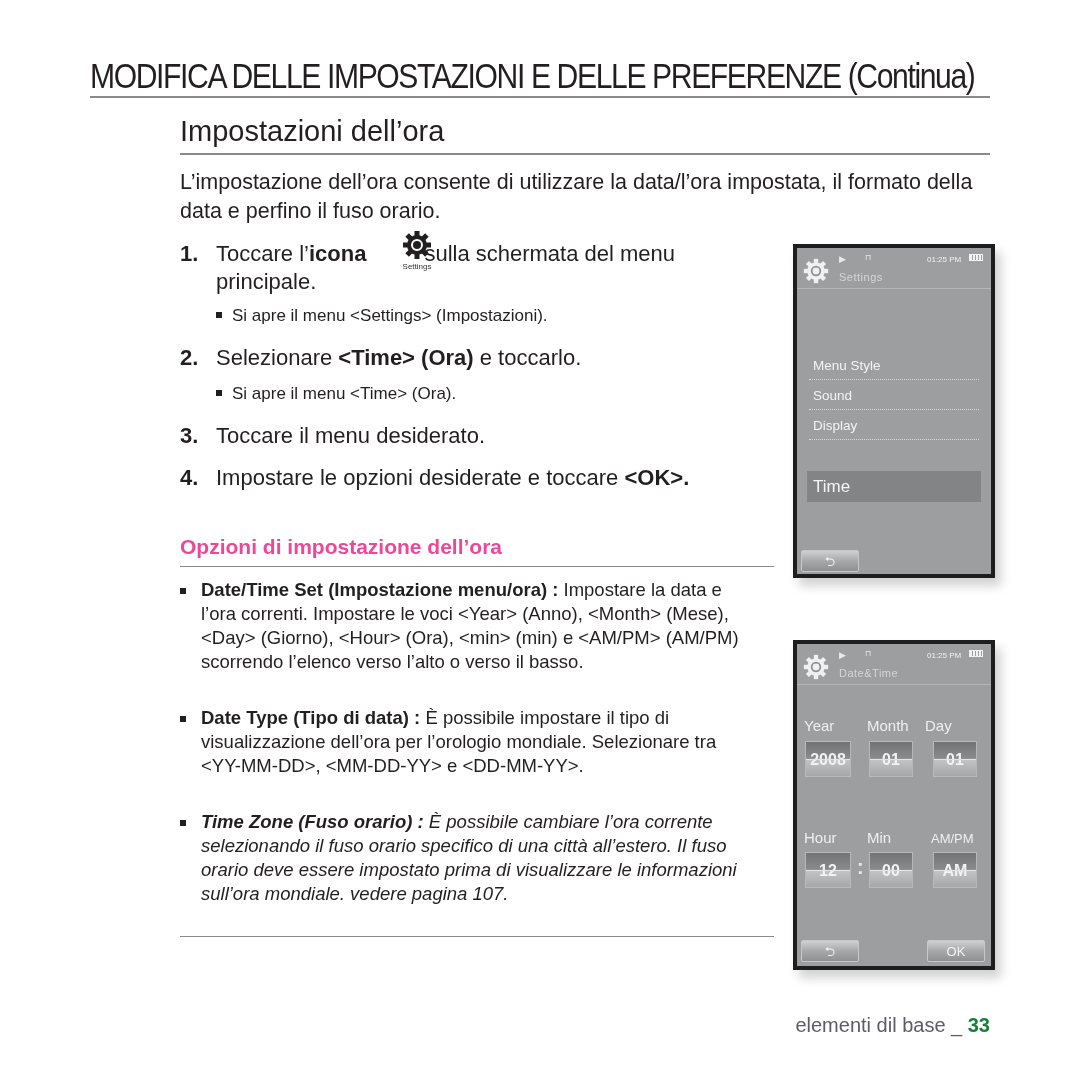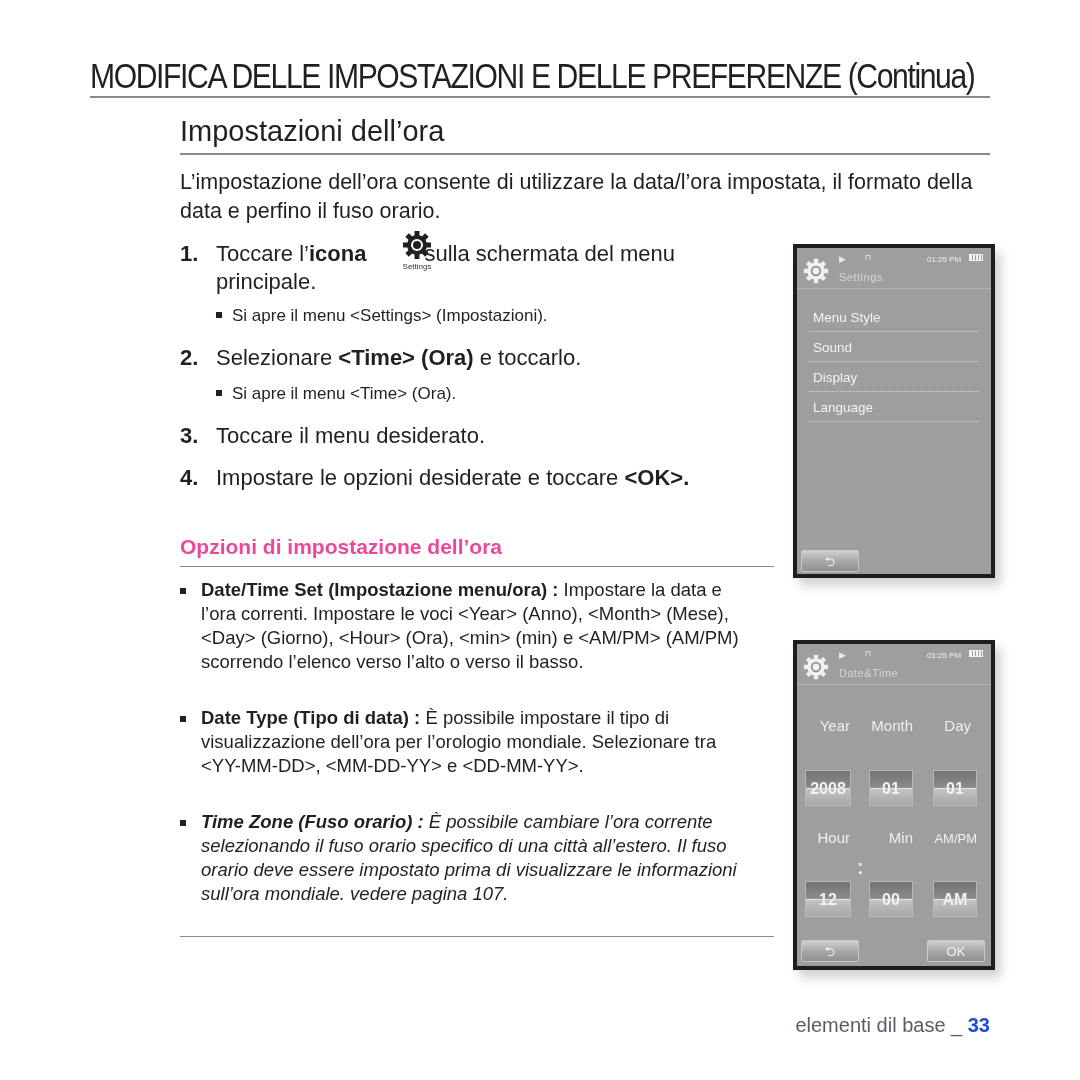--- a/index.html
+++ b/index.html
@@ -33,52 +33,52 @@
   .rule-opt { left: 180px; top: 566px; width: 594px; height: 1px; background: #8a8a8a; }
   .opt { font-size: 18.5px; line-height: 24px; color: #231f20; width: 580px; }
   .opt .bullet { display: inline-block; width: 6px; height: 6px; background: #231f20; position: absolute; left: 0; top: 10px; }
   .opt .body { padding-left: 21px; display: block; }
   .opt b { font-weight: bold; }
   .opt1 { left: 180px; top: 578px; position: absolute; }
   .opt2 { left: 180px; top: 706px; position: absolute; }
   .opt3 { left: 180px; top: 810px; position: absolute; font-style: italic; }
   .rule-bottom { left: 180px; top: 936px; width: 594px; height: 1px; background: #8a8a8a; }
   .footer { right: 90px; top: 1014px; font-size: 20px; color: #5b5b6b; }
-  .footer b { color: #1d4ed8; font-weight: bold; }
+  .footer b { color: #15803d; font-weight: bold; }
 
   
   .device {
     position: absolute; background: #9d9e9f; border: 4px solid #1e1e1e;
     box-shadow: 6px 8px 10px rgba(0,0,0,0.18);
   }
   .dev1 { left: 793px; top: 244px; width: 194px; height: 326px; }
   .dev2 { left: 793px; top: 640px; width: 194px; height: 322px; }
   .dev-header { position: absolute; left: 0; top: 0; right: 0; height: 40px; border-bottom: 1px solid #b4b5b6; }
   .dev-gear { position: absolute; left: 6px; top: 10px; width: 26px; height: 26px; }
   .dev-play { position: absolute; left: 42px; top: 6px; font-size: 9px; color: #e9e9e9; }
   .dev-usb { position: absolute; left: 68px; top: 5px; font-size: 8px; color: #e9e9e9; }
   .dev-clock { position: absolute; left: 130px; top: 7px; font-size: 8px; color: #f2f2f2; }
   .dev-battery { position: absolute; left: 172px; top: 6px; width: 14px; height: 7px; border: 1px solid #f2f2f2; box-sizing: border-box; background: repeating-linear-gradient(90deg,#f2f2f2 0 2px,transparent 2px 3px); }
   .dev-title { position: absolute; left: 42px; top: 23px; font-size: 11px; color: #d5d6d7; letter-spacing: 0.5px; }
   .menu-item {
     position: absolute; left: 12px; width: 170px; height: 29px; font-size: 13.5px; color: #f4f4f4;
-    border-bottom: 1px dotted #d8d8d8; line-height: 29px; padding-left: 4px; box-sizing: border-box;
+    border-bottom: 1px dotted #d8d8d8; line-height: 29px; padding-left: 4px; box-sizing: border-box; margin-top: 48px;
   }
   .menu-item.sel { background: #838485; border-bottom: none; left: 10px; width: 174px; font-size: 17px; padding-left: 6px; }
   .btn {
     position: absolute; height: 22px; border: 1px solid #c8c8c8; border-radius: 2px;
     background: linear-gradient(#cfd0d1 0%, #a7a8a9 50%, #8f9091 100%); color: #f4f4f4;
     text-align: center; line-height: 22px; font-size: 13px; box-sizing: border-box;
   }
-  .col-lbl { position: absolute; font-size: 15px; color: #efefef; text-align: right; width: 46px; }
+  .col-lbl { position: absolute; font-size: 15px; color: #efefef; text-align: left; width: 46px; }
   .col-lbl.small { font-size: 13px; }
   .spin {
     position: absolute; width: 44px; height: 36px; border: 1px solid #b8b9ba; box-sizing: border-box;
     background: linear-gradient(#727374 0%, #8a8b8c 48%, #c3c4c5 52%, #a5a6a7 100%);
-    color: #f2f2f2; font-size: 16px; font-weight: bold; text-align: center; line-height: 36px; margin-top: 29px;
+    color: #f2f2f2; font-size: 16px; font-weight: bold; text-align: center; line-height: 36px;
   }
   .spin::after { content: ""; position: absolute; left: 0; right: 0; top: 50%; height: 1px; background: #e4e4e4; }
   .colon { position: absolute; color: #e9e9e9; font-size: 20px; font-weight: bold; }
 </style>
 </head>
 <body>
 
 <div class="abs main-title">MODIFICA DELLE IMPOSTAZIONI E DELLE PREFERENZE (Continua)</div>
 <div class="abs rule-top"></div>
 
@@ -158,21 +158,21 @@
     </svg>
     <span class="dev-play">▶</span>
     <span class="dev-usb">⊓</span>
     <span class="dev-clock">01:25 PM</span>
     <span class="dev-battery"></span>
     <span class="dev-title">Settings</span>
   </div>
   <div class="menu-item" style="top:55px">Menu Style</div>
   <div class="menu-item" style="top:85px">Sound</div>
   <div class="menu-item" style="top:115px">Display</div>
-  <div class="menu-item" style="top:145px">Language</div>
+  <div class="menu-item sel" style="top:175px;height:31px;line-height:31px">Time</div>
   <div class="btn" style="left:4px; top:302px; width:58px;">
     <span>⮌</span>
   </div>
 </div>
 
 <div class="device dev2">
   <div class="dev-header">
     <svg class="dev-gear" viewBox="0 0 30 30">
       <g fill="#f0f0f0">
         <circle cx="15" cy="15" r="10"></circle>

